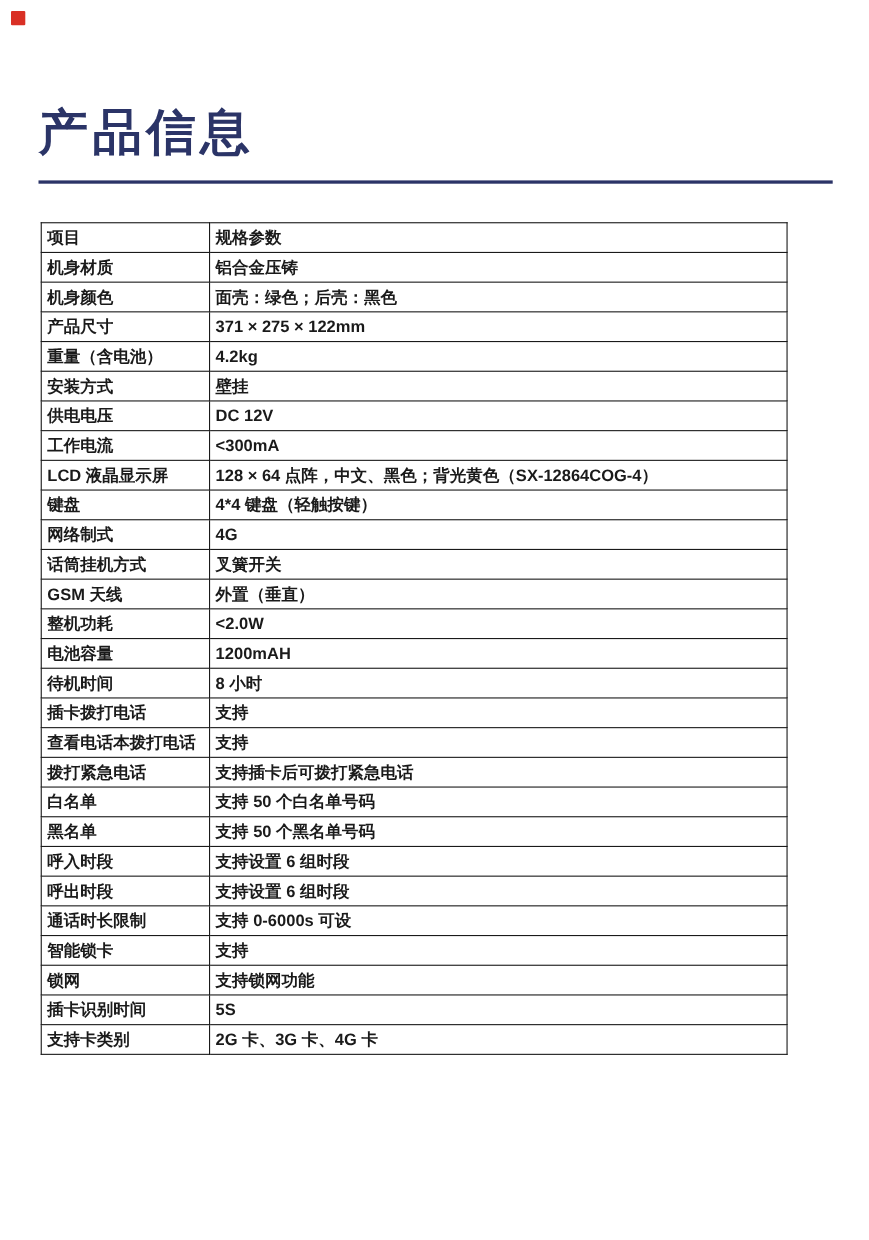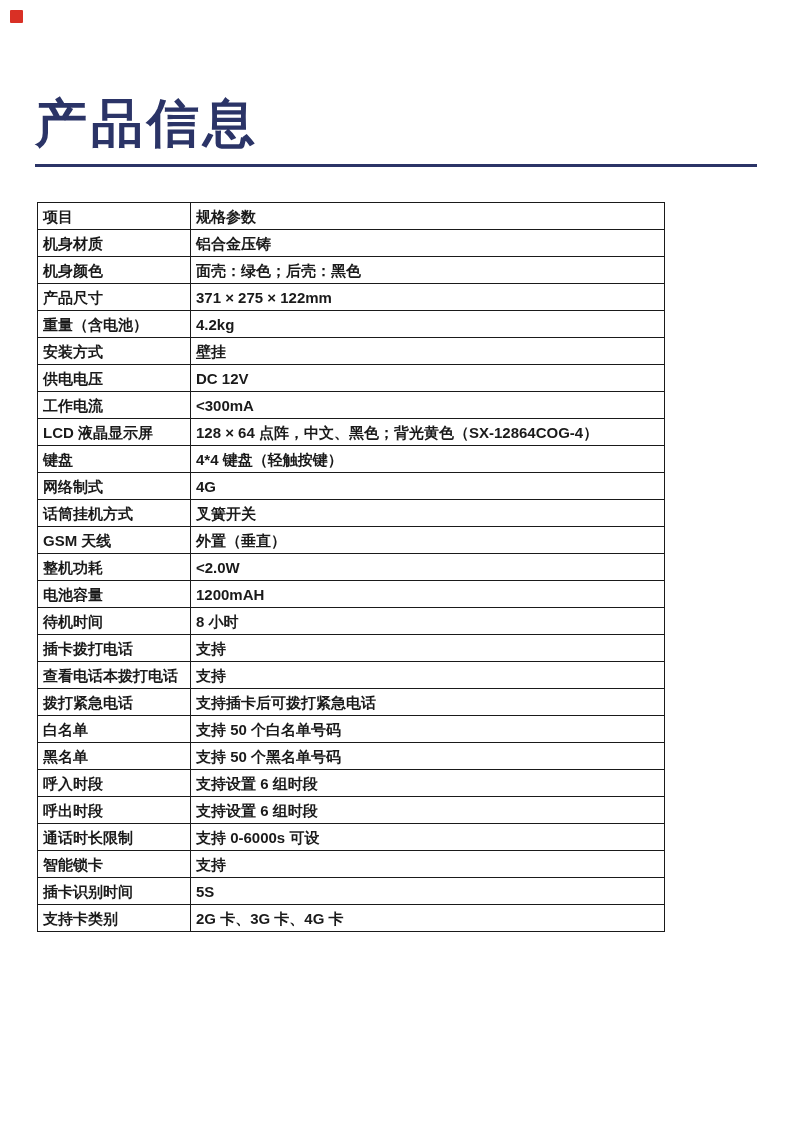--- a/index.html
+++ b/index.html
@@ -22,40 +22,40 @@
     width: 13px;
     height: 13px;
     background: var(--icon-red, #d93025);
     border-radius: 1px;
   }
   .page-title {
     position: absolute;
     left: 35px;
     top: 95px;
     margin: 0;
-    font-size: 52px;
+    font-size: 45px;
     line-height: 1.1;
     font-weight: bold;
     letter-spacing: 4px;
     color: var(--navy, #2b3467);
     white-space: nowrap;
   }
   .title-rule {
     position: absolute;
     left: 35px;
     top: 164px;
     width: 722px;
     height: 3px;
     background: var(--navy, #2b3467);
   }
   table.spec-table {
     position: absolute;
     left: 37px;
     top: 202px;
-    width: 628px;
+    width: 679px;
     border-collapse: collapse;
     table-layout: fixed;
   }
   .spec-table col.c1 { width: 153px; }
   .spec-table th, .spec-table td {
     border: 1.5px solid var(--table-border, #1a1a1a);
     font-size: 15px;
     line-height: 1;
     height: 26px;
     padding: 0 2px 0 5px;
@@ -183,20 +183,24 @@
         </tr>
         <tr>
           <td>通话时长限制</td>
           <td>支持 0-6000s 可设</td>
         </tr>
         <tr>
           <td>智能锁卡</td>
           <td>支持</td>
         </tr>
         <tr>
+          <td>锁网</td>
+          <td>支持锁网功能</td>
+        </tr>
+        <tr>
           <td>插卡识别时间</td>
           <td>5S</td>
         </tr>
         <tr>
           <td>支持卡类别</td>
           <td>2G 卡、3G 卡、4G 卡</td>
         </tr>
       </tbody>
   </table>
 

